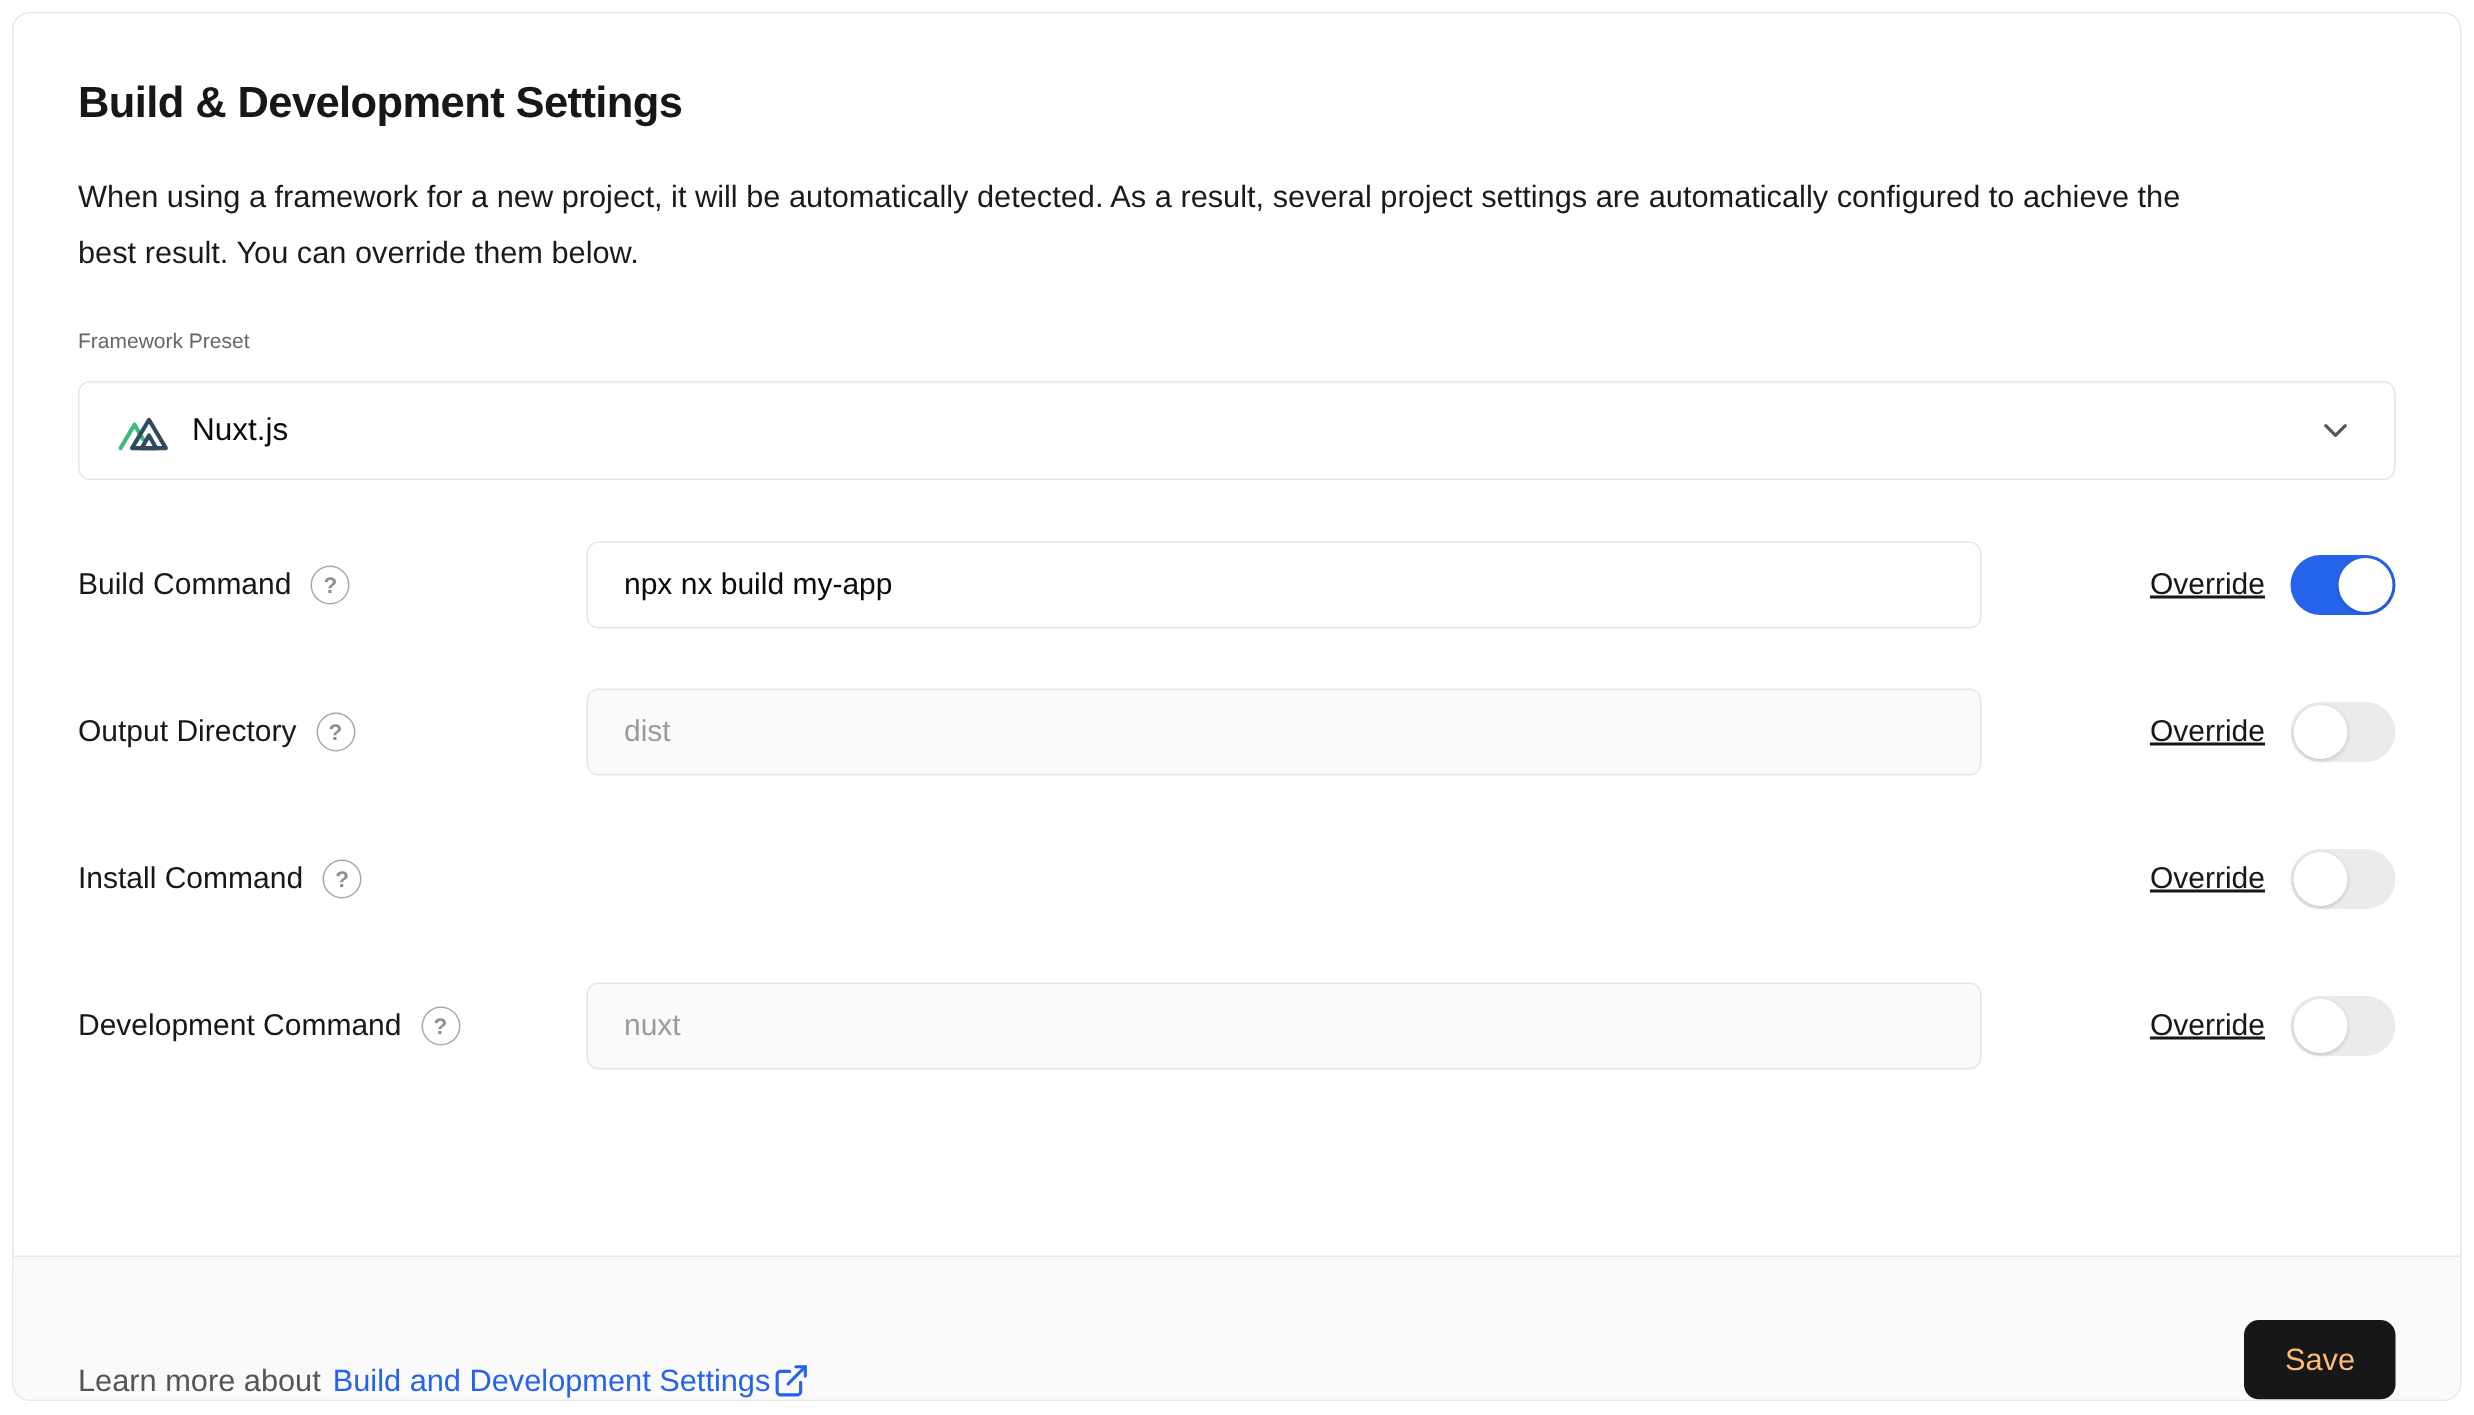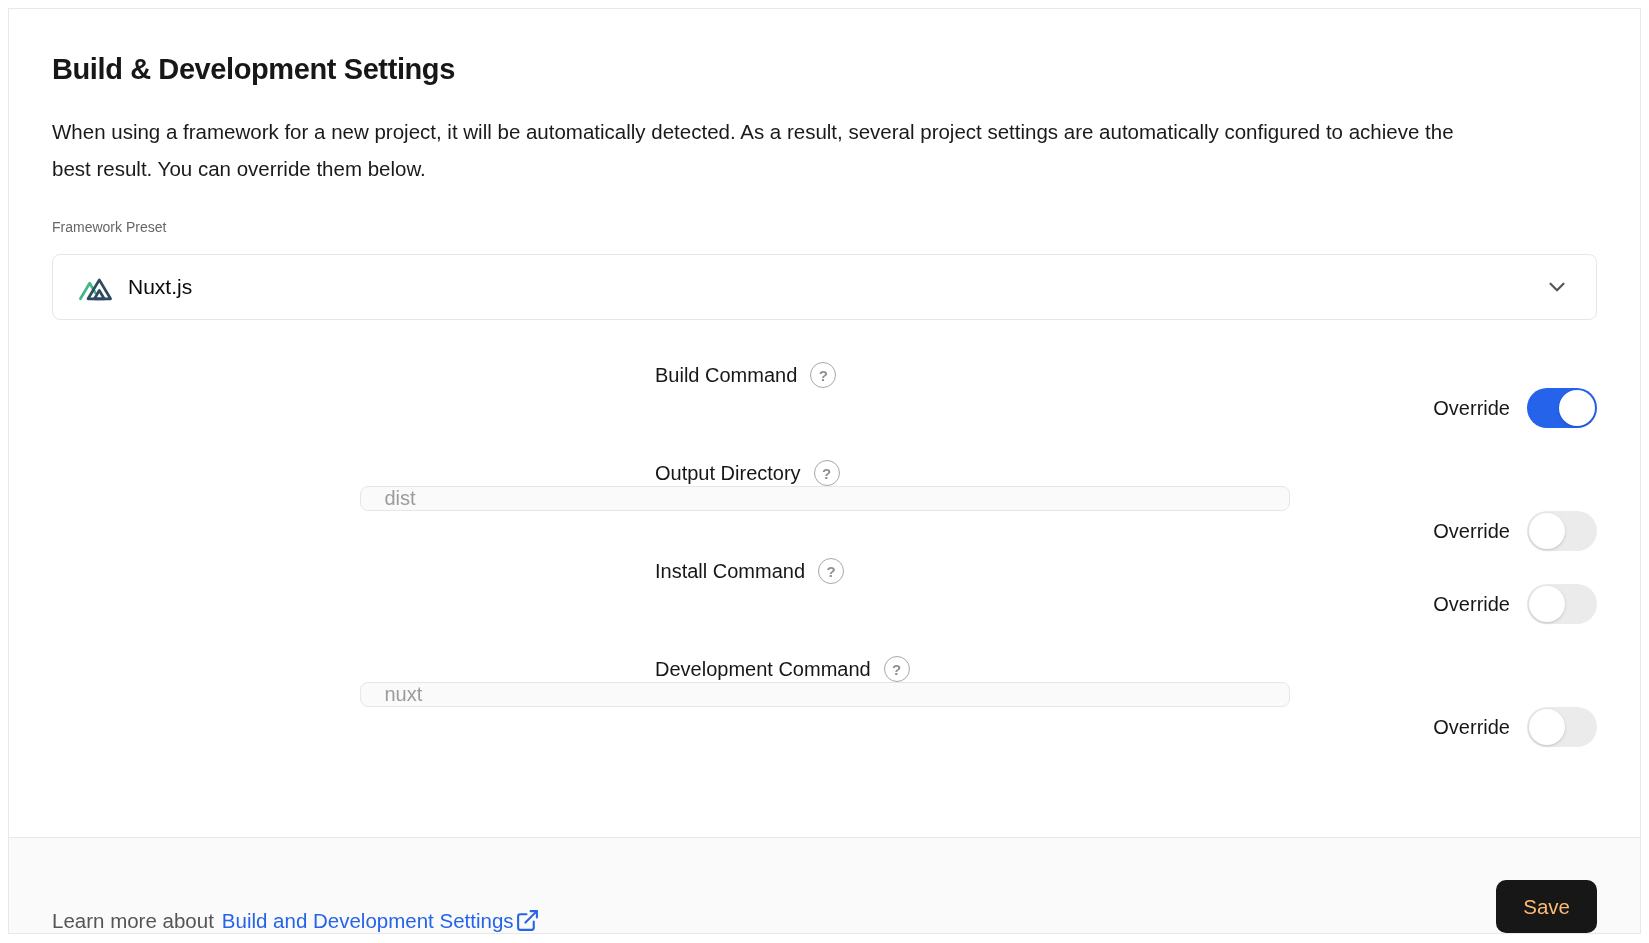--- a/index.html
+++ b/index.html
@@ -7,21 +7,21 @@
   body {
     font-family: "Liberation Sans", "DejaVu Sans", sans-serif;
     color: #171717;
     padding: 8px;
   }
   .card {
     width: 1633px;
     height: 926px;
     background: #ffffff;
     border: 1px solid #e8e8e8;
-    border-radius: 0;
+    border-radius: 12px;
     display: flex;
     flex-direction: column;
     overflow: hidden;
   }
   .card-body {
     flex: 1;
     padding: 42px 43px 0 43px;
   }
   .card-title {
     font-size: 29px;
@@ -64,21 +64,20 @@
   .select-box .chevron {
     margin-left: auto;
     display: flex;
     color: #555555;
   }
   .row {
     display: flex;
     align-items: center;
     margin-top: 42px;
     height: 56px;
-    flex-direction: column;
   }
   .row-label-wrap {
     width: 339px;
     flex-shrink: 0;
     display: flex;
     align-items: center;
     gap: 13px;
   }
   .row-label {
     font-size: 20px;
@@ -113,20 +112,21 @@
   .row-input.muted {
     background: #fafafa;
     color: #999999;
   }
   .row-input::placeholder { color: #9b9b9b; opacity: 1; }
   .override-group {
     margin-left: auto;
     display: flex;
     align-items: center;
     gap: 17px;
+    text-decoration: underline;
   }
   .override-label {
     font-size: 20px;
     color: #171717;
   }
   .toggle {
     width: 70px;
     height: 40px;
     border-radius: 20px;
     border: none;
@@ -213,20 +213,21 @@
         </svg>
       </span>
     </div>
 
     <div id="rows-container">
   <div class="row">
     <div class="row-label-wrap">
       <span class="row-label">Build Command</span>
       <span class="help-icon">?</span>
     </div>
+    <input class="row-input" type="text" value="npx nx build my-app" style="">
     <div class="override-group">
       <span class="override-label">Override</span>
       <button class="toggle on">
               <span class="knob"></span>
             </button>
     </div>
   </div>
 
   <div class="row">
     <div class="row-label-wrap">

